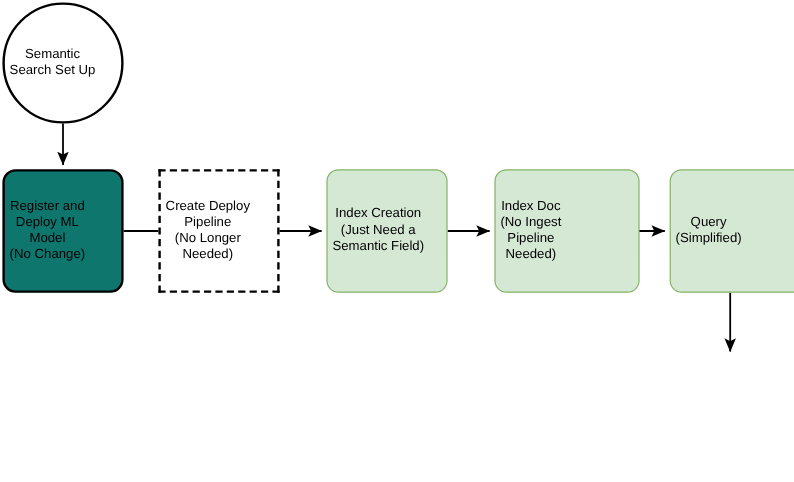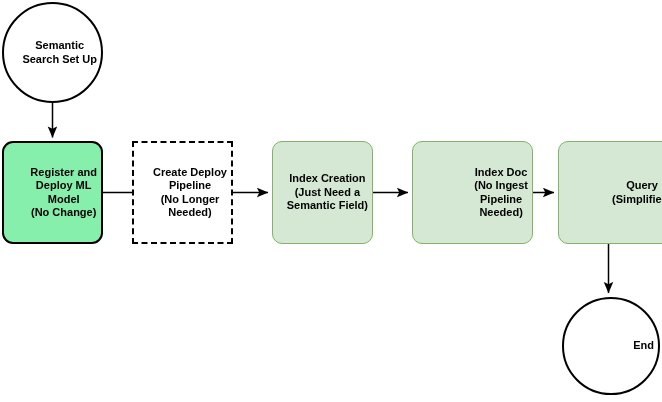--- a/index.html
+++ b/index.html
@@ -23,46 +23,45 @@
     top: 0;
     width: 662px;
     height: 402px;
     pointer-events: none;
   }
   .node {
     position: absolute;
     box-sizing: border-box;
     display: flex;
     align-items: center;
-    justify-content: flex-end;
+    justify-content: flex-start;
     text-align: center;
     color: #000000;
-    font-weight: bold;
+    font-weight: normal;
     font-size: 11px;
     line-height: 13.5px;
     letter-spacing: 0px;
     z-index: 2;
   }
   .node-label {
     display: block;
     white-space: pre-line;
     padding: 0 4px;
   }
   
   .terminal {
     background: #ffffff;
     border: 2.2px solid #000000;
     border-radius: 50%;
   }
   
   .process-plain {
-    background: #86efac;
+    background: #0f766e;
     border: 2.2px solid #000000;
     border-radius: 11px;
-    padding-left: 20px;
   }
   
   .process-dashed {
     background: #ffffff;
     border: 2.2px dashed #000000;
     border-radius: 0px;
   }
   
   .process-green {
     background: #d5e8d4;
@@ -133,17 +132,14 @@
 (No Ingest
 Pipeline
 Needed)</span>
   </div>
 
   <div class="node process-green" style="left:558px; top:141px; width:119px; height:103px;">
     <span class="node-label">Query
 (Simplified)</span>
   </div>
 
-  <div class="node terminal" style="left:562px; top:297px; width:98px; height:98px;">
-    <span class="node-label">End</span>
-  </div>
 
 </div>
 
 </body></html>

